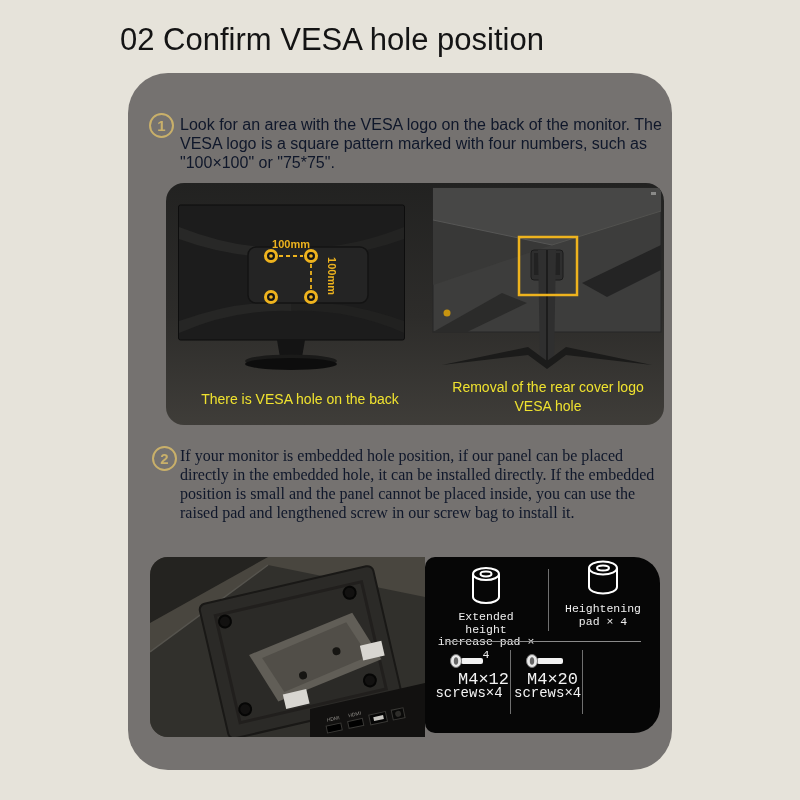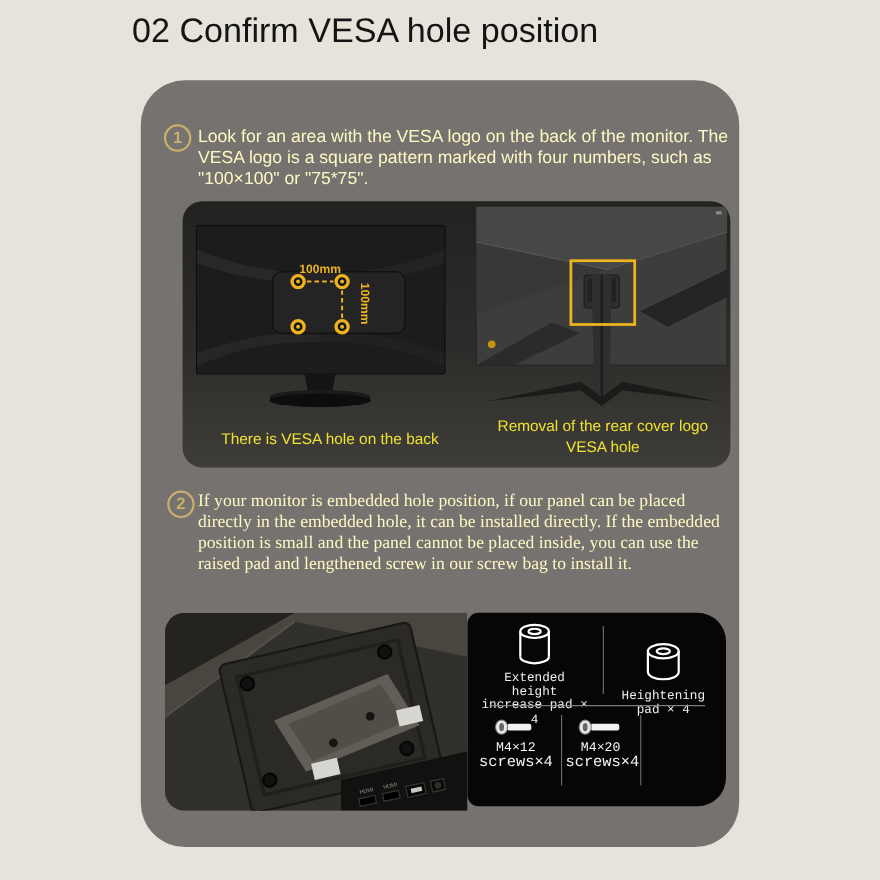--- a/index.html
+++ b/index.html
@@ -1,53 +1,53 @@
 <!DOCTYPE html>
 <html><head>
 <meta charset="utf-8">
 <style>
   html,body{margin:0;padding:0;}
   body{width:800px;height:800px;background:#e6e3da;font-family:"Liberation Sans",sans-serif;}
   .canvas{position:relative;width:800px;height:800px;overflow:hidden;}
-  .title{position:absolute;left:120px;top:10px;font-size:31px;color:#141414;white-space:nowrap;letter-spacing:0;}
+  .title{position:absolute;left:120px;top:22px;font-size:31px;color:#141414;white-space:nowrap;letter-spacing:0;}
   .panel{position:absolute;left:128px;top:73px;width:544px;height:697px;background:#757270;border-radius:40px;}
 
   .step-badge{position:absolute;width:21px;height:21px;border:2px solid #c9b06a;border-radius:50%;
     color:#c9b06a;font-size:15px;line-height:21px;text-align:center;font-weight:bold;}
   .badge1{left:21px;top:40px;}
   .badge2{left:24px;top:373px;}
-  .step-text{position:absolute;width:490px;color:#fef9c3;font-size:16px;line-height:19px;}
+  .step-text{position:absolute;width:490px;color:#0f172a;font-size:16px;line-height:19px;}
   .text1{left:52px;top:42px;}
   .text2{left:52px;top:373px;font-family:Liberation Serif, serif;}
 
   .imgsec{position:absolute;left:38px;top:110px;width:498px;height:242px;border-radius:18px;overflow:hidden;
     background:linear-gradient(180deg,#222221 0%,#2d2c2a 55%,#3f3d39 100%);}
   .photo-left{position:absolute;left:12px;top:16px;width:246px;height:172px;}
   .photo-right{position:absolute;left:266px;top:2px;width:230px;height:192px;}
   .caption{position:absolute;color:#efe22f;font-size:14px;line-height:19px;text-align:center;}
   .cap-left{left:18px;top:207px;width:232px;}
   .cap-right{left:272px;top:195px;width:220px;}
 
   .bottomsec{position:absolute;left:22px;top:484px;width:510px;height:188px;}
   .photo-bottom{position:absolute;left:0;top:0;width:275px;height:180px;border-radius:18px 0 0 18px;overflow:hidden;}
   .parts-panel{position:absolute;left:275px;top:0;width:235px;height:176px;background:#060606;
     border-radius:10px 26px 26px 10px;color:#f2f2f2;font-family:Liberation Mono, monospace;}
   .part-cell{position:absolute;text-align:center;}
   .pad1{left:11px;top:8px;width:100px;}
-  .pad2{left:134px;top:24px;width:88px;}
+  .pad2{left:134px;top:0;width:88px;}
   .part-label{font-size:11.5px;line-height:12.5px;margin-top:4px;color:#efefef;}
   .vdiv{position:absolute;width:1px;background:#6f6f6f;}
   .vd1{left:123px;top:12px;height:62px;}
   .vd2{left:85px;top:93px;height:64px;}
   .vd3{left:157px;top:93px;height:64px;}
   .hdiv{position:absolute;left:20px;top:84px;width:196px;height:1px;background:#8a8a8a;}
   .screw1{left:4px;top:96px;width:80px;}
   .screw2{left:89px;top:96px;width:64px;}
   .screw3{left:160px;top:96px;width:72px;}
-  .screw-size{font-size:12px;line-height:12px;margin-top:5px;}
+  .screw-size{font-size:17px;line-height:12px;margin-top:5px;text-align:right;}
   .screw-qty{font-size:14px;line-height:12px;margin-top:1px;}
   .icon{display:block;margin:0 auto;}
 </style>
 </head>
 <body>
 
 <div class="canvas">
   <div class="title">02 Confirm VESA hole position</div>
 
   <div class="panel">

